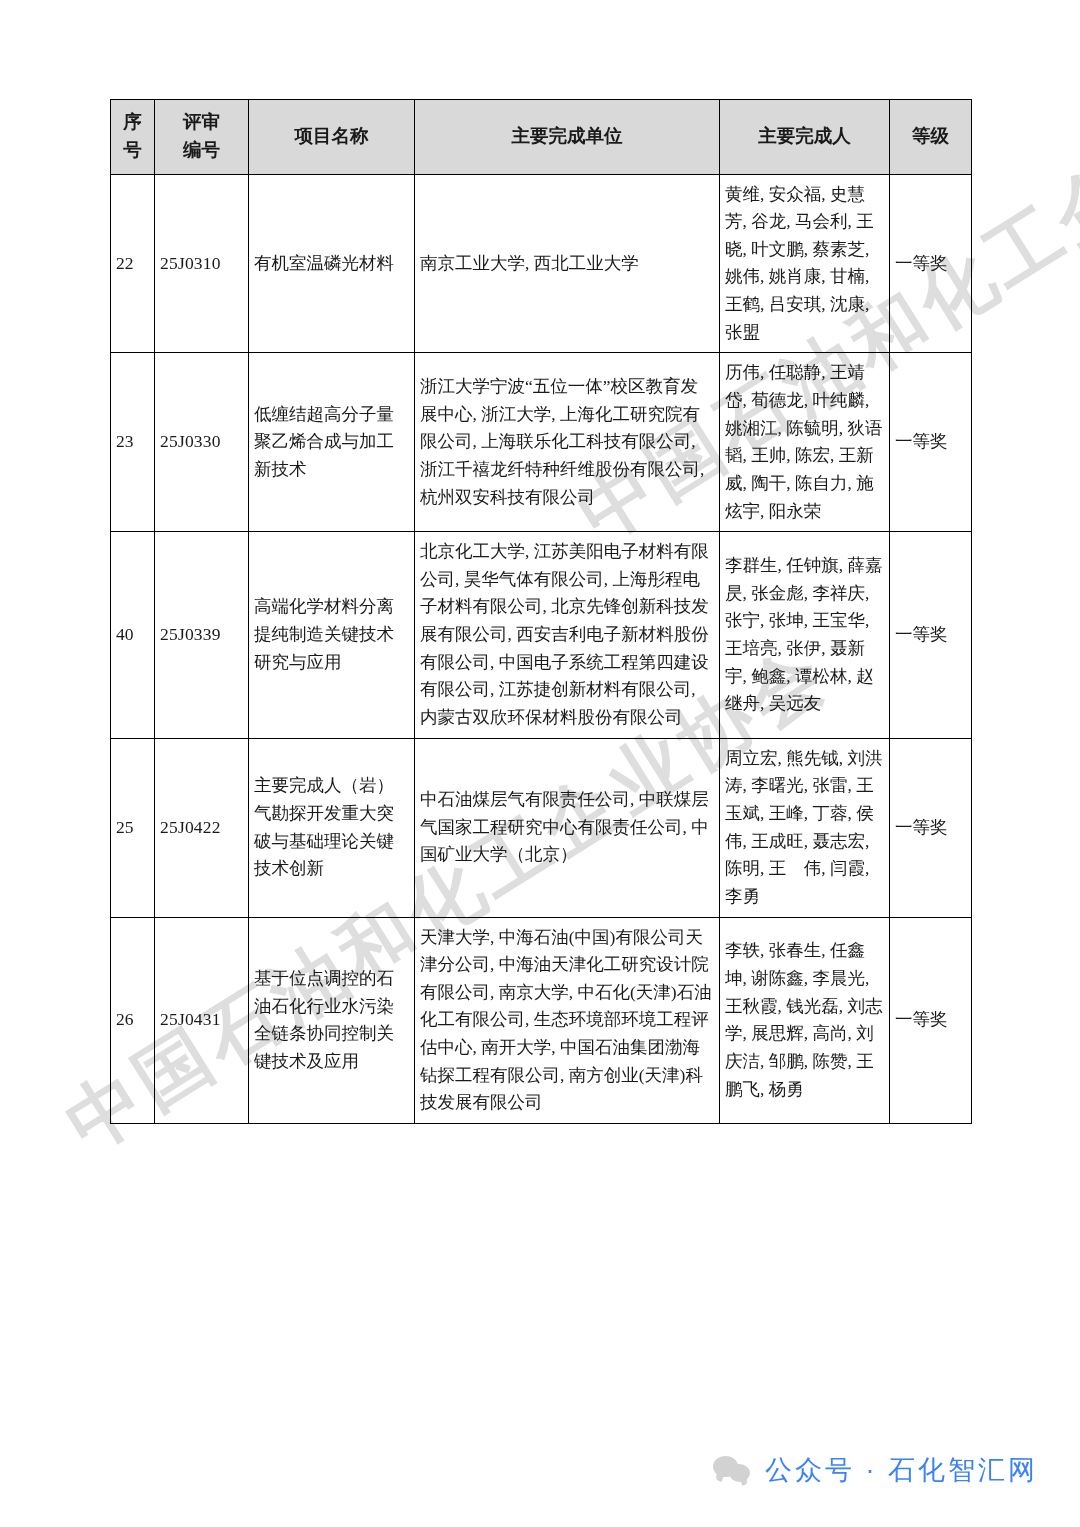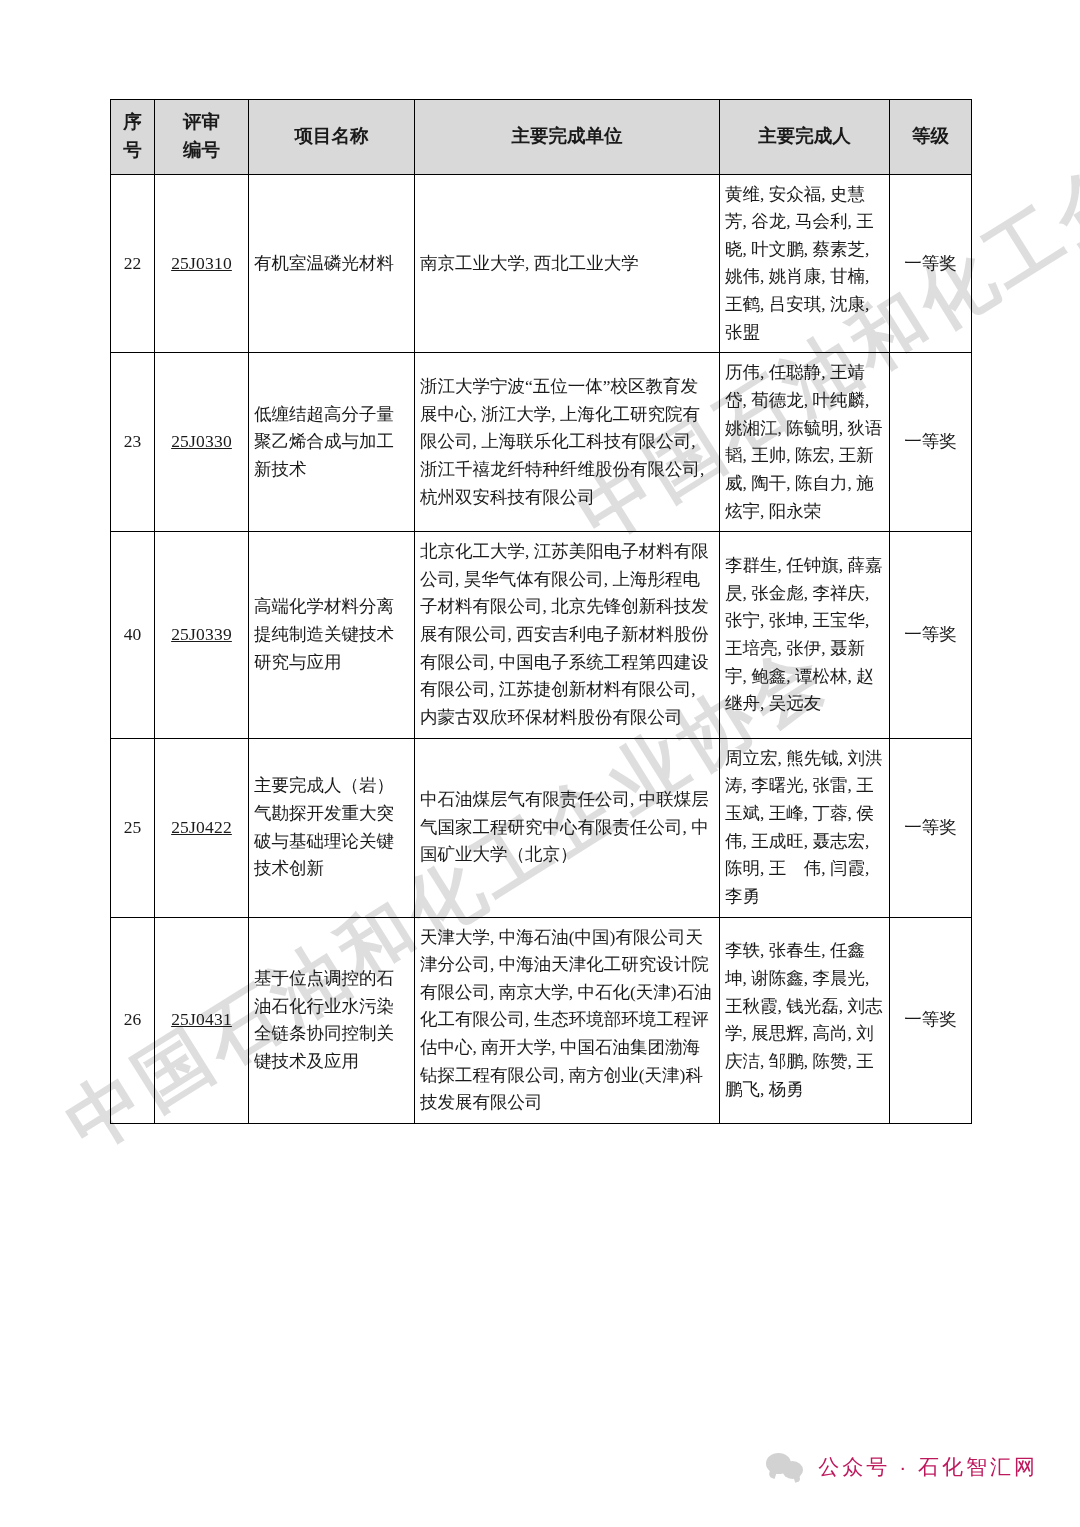--- a/index.html
+++ b/index.html
@@ -82,23 +82,23 @@
 
   
   .col-seq    { width: 44px; }
   .col-code   { width: 94px; }
   .col-proj   { width: 166px; }
   .col-unit   { width: 305px; }
   .col-people { width: 170px; }
   .col-grade  { width: 82px; }
 
   
-  .c-seq, .c-code, .c-grade { text-align: center; }
+  .c-seq, .c-code, .c-grade { text-align: left; }
   .c-proj, .c-unit, .c-people { text-align: left; }
-  .c-code { letter-spacing: .2px; text-decoration: underline; }
+  .c-code { letter-spacing: .2px; }
   .c-proj  { line-height: 1.72; margin-left: 38px; }
   .c-unit  { line-height: 1.72; margin-top: 24px; }
   .c-people{ line-height: 1.70; margin-left: 8px; }
 
   .th-narrow { line-height: 1.35; }
 
   
   #footer-brand {
     position: absolute;
     left: 0;
@@ -145,22 +145,22 @@
   #footer-brand .wechat-icon .bub2:after {
     content: "";
     position: absolute;
     right: 3px; bottom: -3px;
     width: 6px; height: 7px;
     background: #d2d2d2;
     border-radius: 0 0 60% 0;
     transform: rotate(-18deg);
   }
   #footer-brand .brand-text {
-    color: #be185d;
-    font-size: 21px;
+    color: #3b82f6;
+    font-size: 27px;
     letter-spacing: 3px;
     font-family: "Liberation Sans", "DejaVu Sans", sans-serif;
     white-space: nowrap;
   }
 </style>
 </head>
 <body>
 
 <div id="watermark-layer">
   <div class="wm-text wm-a">中国石油和化工企业协会</div>

